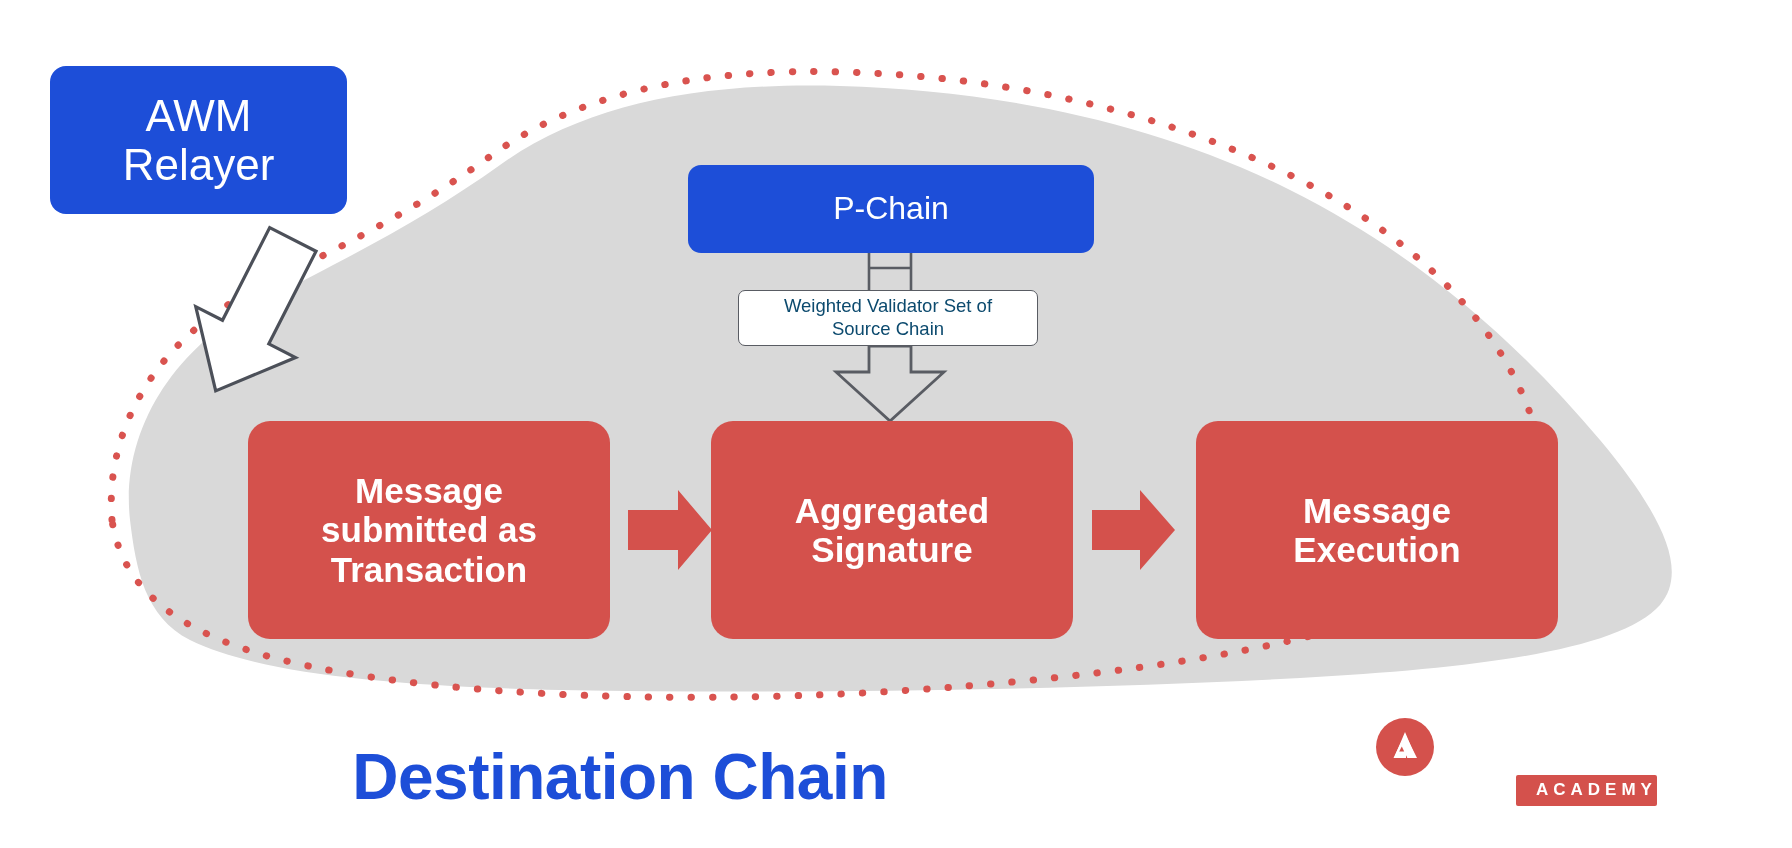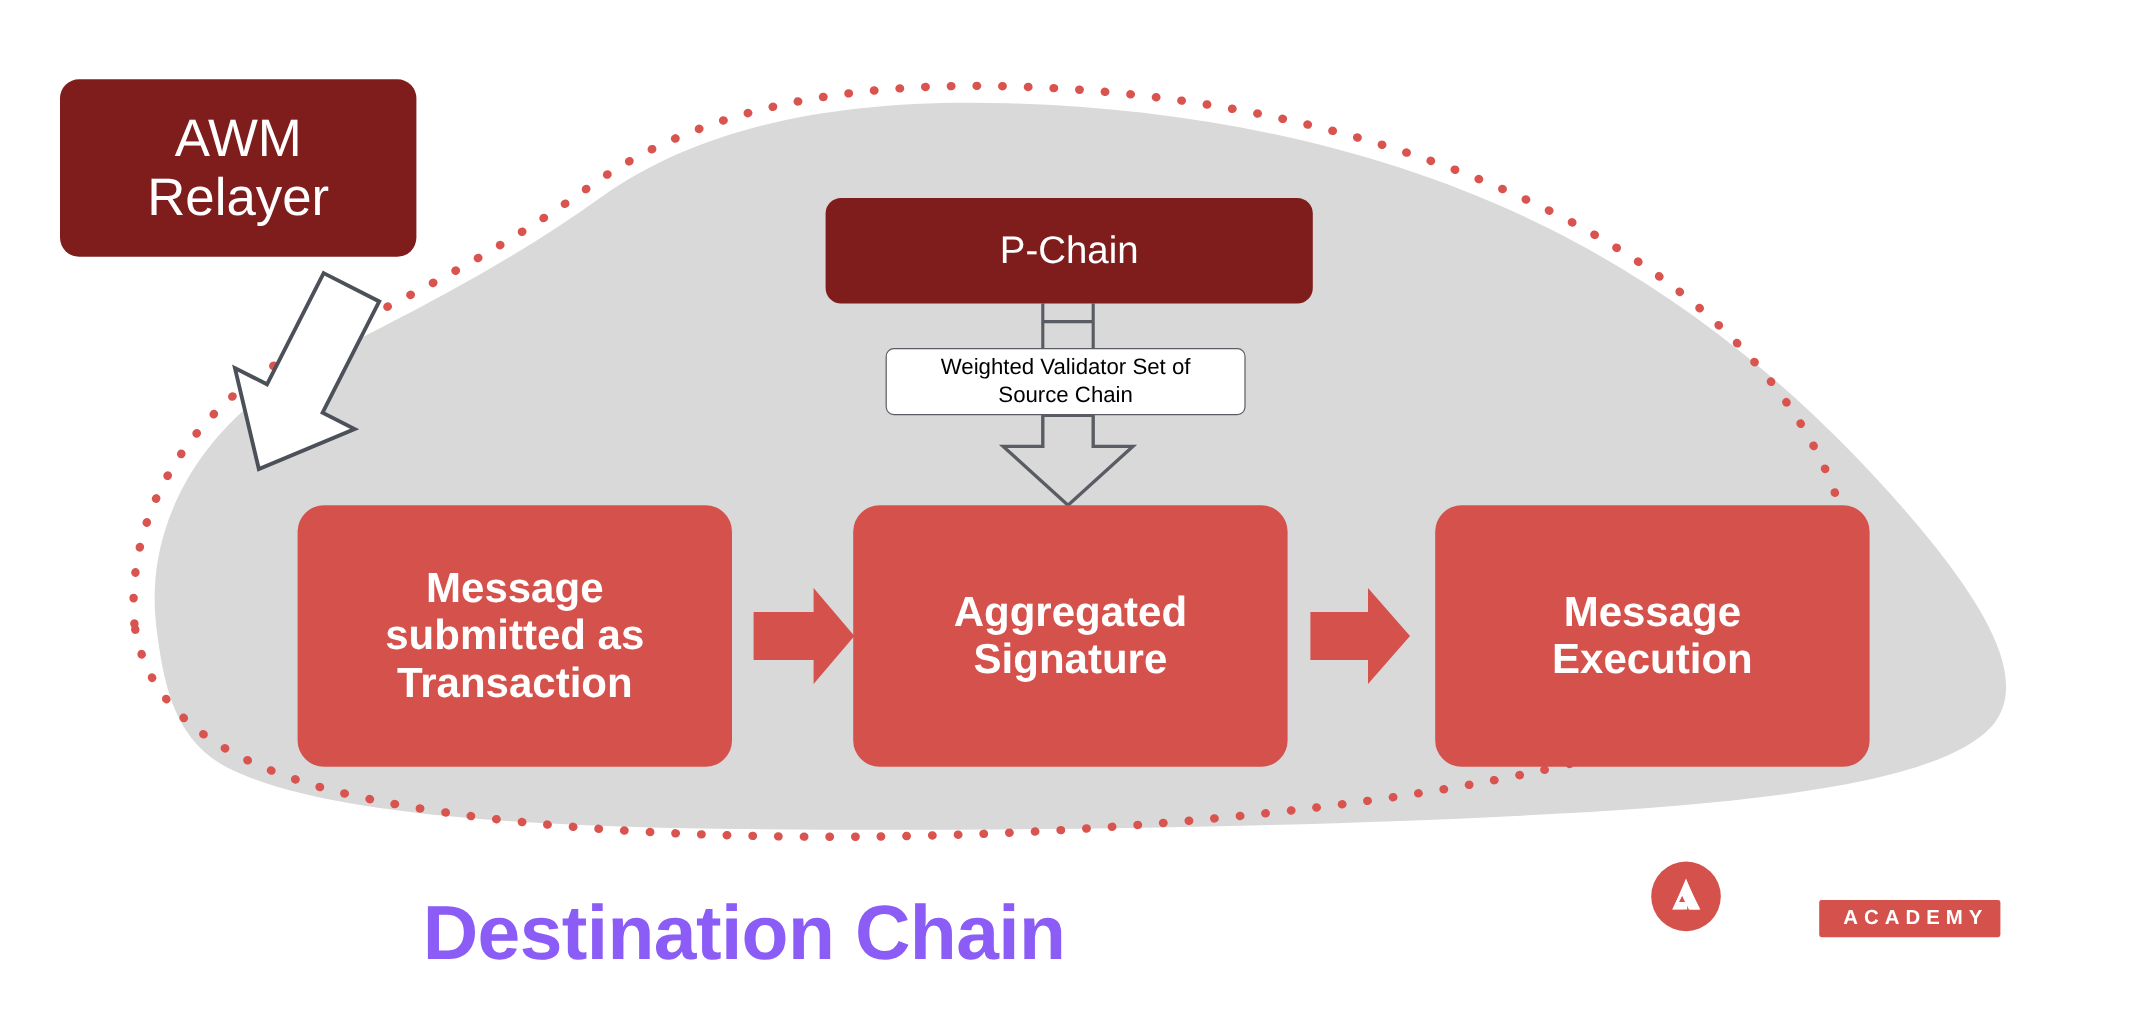--- a/index.html
+++ b/index.html
@@ -35,21 +35,21 @@
     box-sizing: border-box;
     display: flex;
     align-items: center;
     justify-content: center;
     text-align: center;
     color: #ffffff;
     line-height: 1.12;
   }
 
   .node-blue {
-    background: #7f1d1d;
+    background: #1d4ed8;
     border-radius: 14px;
     font-weight: 400;
   }
 
   .node-red {
     background: #d4514c;
     border-radius: 22px;
     font-weight: 700;
   }
 
@@ -96,35 +96,35 @@
     left: 738px; top: 290px;
     width: 300px; height: 56px;
     box-sizing: border-box;
     background: #ffffff;
     border: 1.6px solid #595c63;
     border-radius: 7px;
     display: flex;
     align-items: center;
     justify-content: center;
     text-align: center;
-    color: #000000;
+    color: #0c4a6e;
     font-size: 18.5px;
     line-height: 1.22;
     z-index: 6;
   }
 
   
   #destination-chain-title {
     position: absolute;
     left: 0; top: 740px;
     width: 1240px;
     text-align: center;
     font-size: 64px;
     font-weight: 700;
-    color: #8b5cf6;
+    color: #1d4ed8;
     letter-spacing: -0.5px;
   }
 
   
   #logo {
     position: absolute;
     left: 1376px; top: 712px;
     width: 290px; height: 84px;
   }
   #logo-mark {
@@ -138,23 +138,23 @@
   #logo-wordmark {
     position: absolute;
     left: 70px; top: 10px;
     font-size: 30px;
     letter-spacing: 5.5px;
     color: #cf5550;
     font-weight: 400;
   }
   #logo-academy-badge {
     position: absolute;
-    left: 140px; top: 38px;
+    left: 140px; top: 63px;
     background: #d4514c;
-    padding: 5px 10px 6px 20px;
+    padding: 5px 0 6px 20px;
     border-radius: 2px;
   }
   #logo-academy-text {
     font-size: 17px;
     letter-spacing: 5px;
     color: #ffffff;
     font-weight: 700;
   }
 </style>
 </head>

